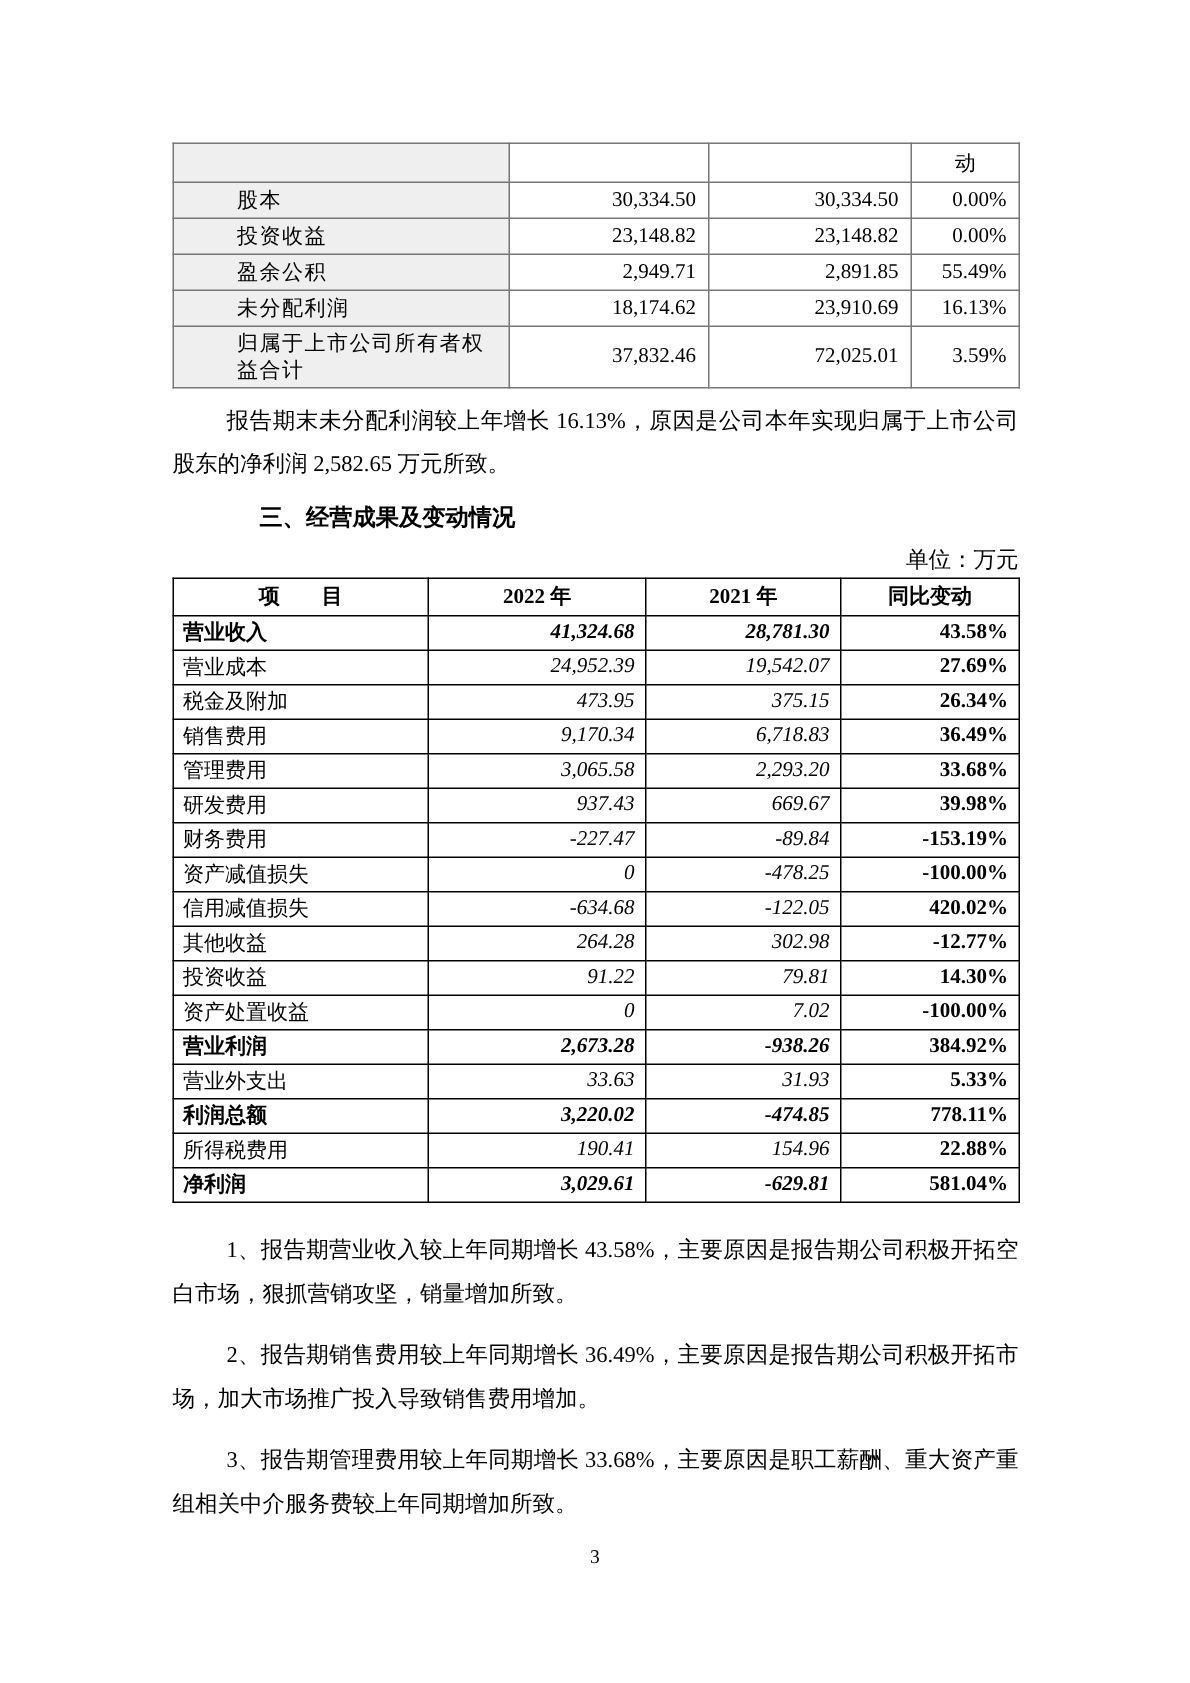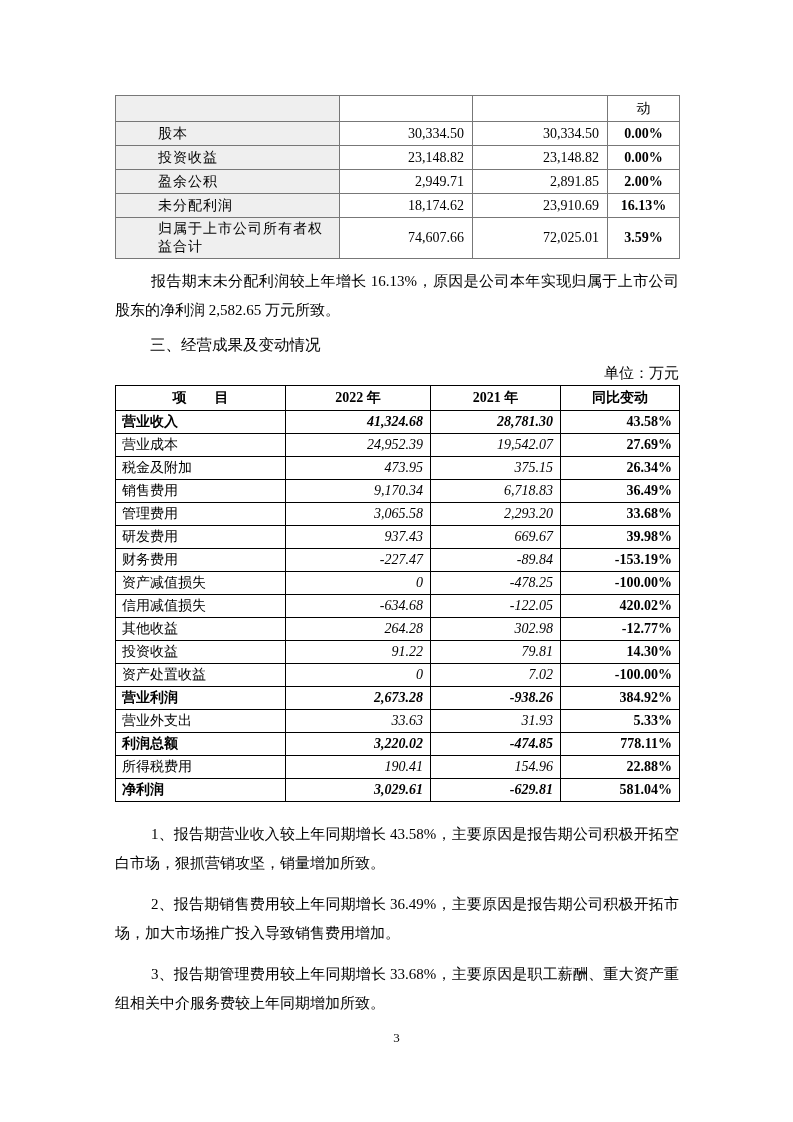--- a/index.html
+++ b/index.html
@@ -12,36 +12,36 @@
   table { width: 100%; border-collapse: collapse; table-layout: fixed; }
 
   
   .equity-table { font-size: 14px; margin-bottom: 8px; }
   .equity-table th, .equity-table td { border: 1px solid #777; padding: 2px 8px; overflow: hidden; }
   .equity-table th { height: 26px; font-weight: normal; text-align: center; }
   .equity-table th.label, .equity-table td.label { background: var(--label-bg, #efefef); padding-left: 42px; }
   .equity-table td { height: 24px; }
   .equity-table td.label { text-align: left; letter-spacing: 1px; }
   .equity-table td.num { text-align: right; }
-  .equity-table td.pct { text-align: center; font-weight: bold; }
+  .equity-table td.pct { text-align: right; font-weight: normal; }
   .equity-table tbody tr:last-child td { height: 40px; }
 
   
   .income-table { font-size: 14px; }
   .income-table th, .income-table td { border: 1px solid #000; padding: 2px 7px; overflow: hidden; }
   .income-table th { height: 25px; text-align: center; font-weight: bold; }
   .income-table td { height: 21px; }
   .income-table td.label { text-align: left; padding-left: 6px; }
   .income-table td.num { text-align: right; font-style: italic; }
   .income-table td.pct { text-align: right; font-weight: bold; }
   .income-table tr.bold td { font-weight: bold; }
 
   
   .body-text { font-size: 15px; line-height: 29px; margin: 0; text-indent: 36px; text-align: justify; }
-  .section-heading { font-size: 15.5px; font-weight: normal; margin: 10px 0 0 35px; }
+  .section-heading { font-size: 15.5px; font-weight: bold; margin: 10px 0 0 58px; }
   .unit-label { font-size: 15px; text-align: right; margin: 8px 0 2px 0; }
   .notes { margin-top: 18px; }
   .notes .body-text { margin-bottom: 12px; }
   .page-number { position: absolute; left: 0; right: 0; top: 1030px; text-align: center; font-size: 13px; }
 </style>
 </head>
 <body>
 
 <div class="page">
 
@@ -70,31 +70,31 @@
         <tr>
           <td class="label">投资收益</td>
           <td class="num">23,148.82</td>
           <td class="num">23,148.82</td>
           <td class="pct">0.00%</td>
         </tr>
         <tr>
           <td class="label">盈余公积</td>
           <td class="num">2,949.71</td>
           <td class="num">2,891.85</td>
-          <td class="pct">2.00%</td>
+          <td class="pct">55.49%</td>
         </tr>
         <tr>
           <td class="label">未分配利润</td>
           <td class="num">18,174.62</td>
           <td class="num">23,910.69</td>
           <td class="pct">16.13%</td>
         </tr>
         <tr>
           <td class="label">归属于上市公司所有者权益合计</td>
-          <td class="num">74,607.66</td>
+          <td class="num">37,832.46</td>
           <td class="num">72,025.01</td>
           <td class="pct">3.59%</td>
         </tr>
       </tbody>
   </table>
 
   <p class="body-text">报告期末未分配利润较上年增长 16.13%，原因是公司本年实现归属于上市公司股东的净利润 2,582.65 万元所致。</p>
 
   <h3 class="section-heading">三、经营成果及变动情况</h3>
 

